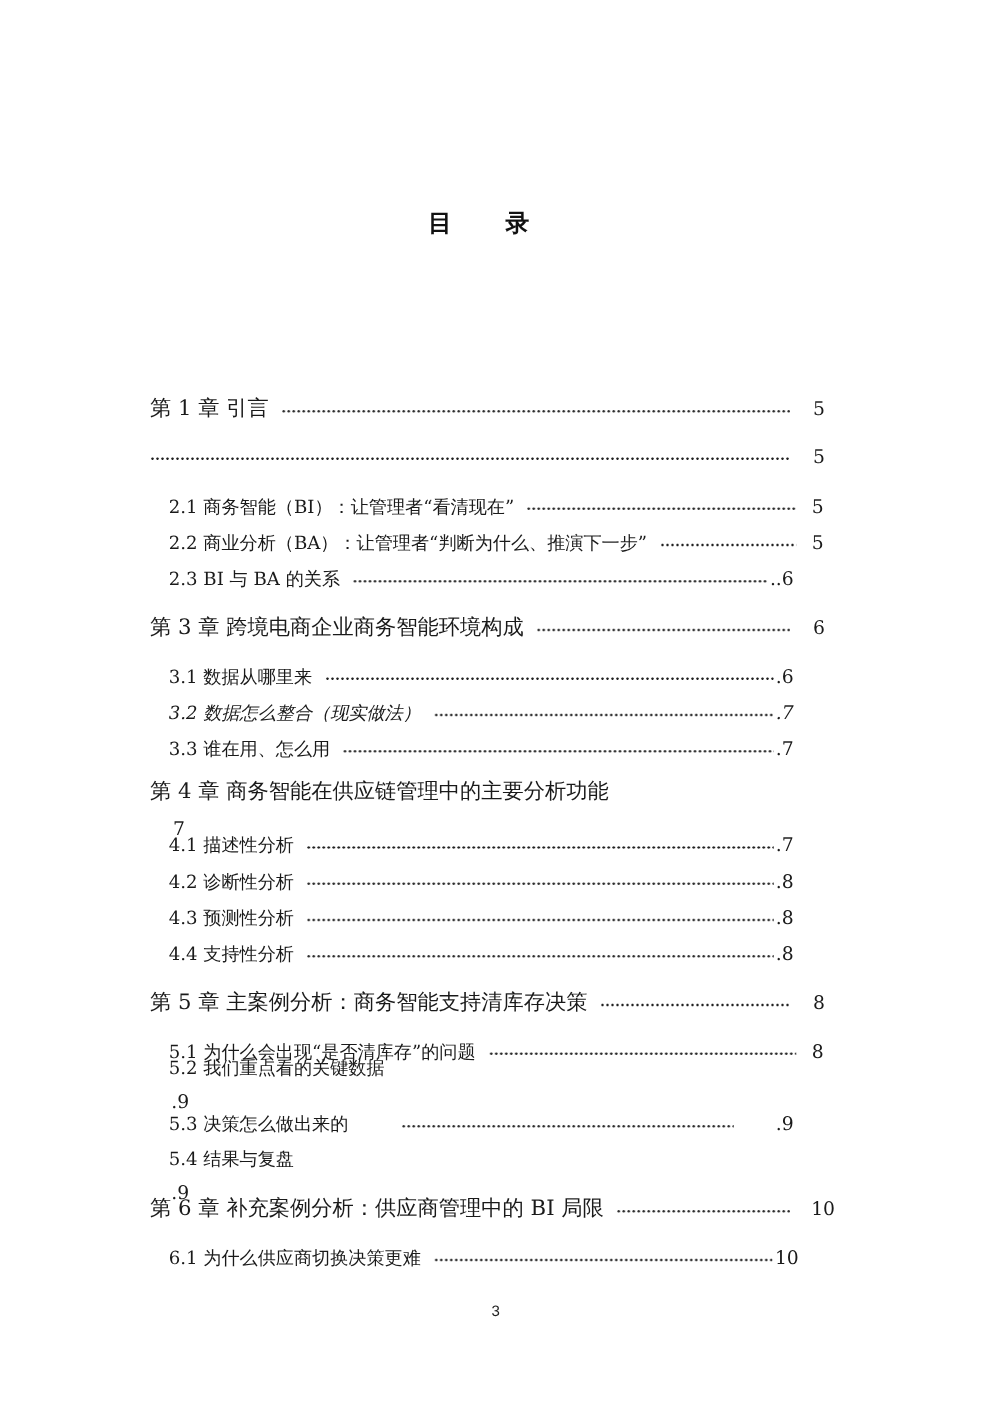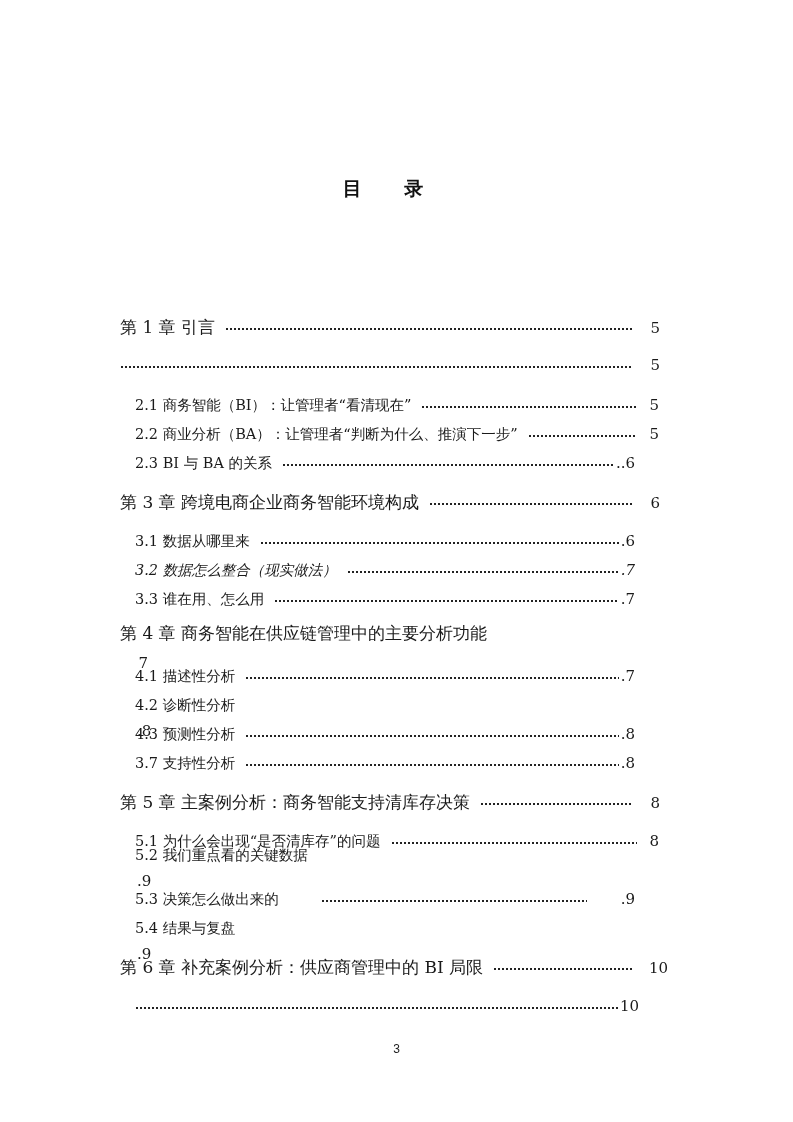--- a/index.html
+++ b/index.html
@@ -10,21 +10,21 @@
     body {
       width: 793px;
       height: 1122px;
       position: relative;
       overflow: hidden;
       color: #1a1a1a;
       font-family: "DejaVu Serif", "Liberation Serif", serif;
     }
     .page-title {
       position: absolute;
-      top: 176px;
+      top: 166px;
       left: 0;
       width: 768px;
       text-align: center;
       font-family: "DejaVu Sans", "Liberation Sans", sans-serif;
       font-weight: bold;
       font-size: 19px;
       letter-spacing: 18px;
       padding-left: 16px;
       box-sizing: border-box;
       color: #111;
@@ -148,32 +148,32 @@
   <span class="label">第 4 章  商务智能在供应链管理中的主要分析功能</span>
   <span class="leader"></span>
   <span class="page">7</span>
 </div>
 
 <div class="toc-row section" style="top:665px; width:500px;">
   <span class="label">4.1  描述性分析</span>
   <span class="leader"></span>
   <span class="page page-tight">.7</span>
 </div>
-<div class="toc-row section" style="top:694px; width:500px;flex-direction:column;">
+<div class="toc-row section" style="top:694px; width:500px;">
   <span class="label">4.2  诊断性分析</span>
   <span class="leader"></span>
   <span class="page page-tight">.8</span>
 </div>
 <div class="toc-row section" style="top:723px; width:500px;">
   <span class="label">4.3  预测性分析</span>
   <span class="leader"></span>
   <span class="page page-tight">.8</span>
 </div>
 <div class="toc-row section" style="top:752px; width:500px;">
-  <span class="label">3.7  支持性分析</span>
+  <span class="label">4.4  支持性分析</span>
   <span class="leader"></span>
   <span class="page page-tight">.8</span>
 </div>
 
 <div class="toc-row chapter" style="top:789px;">
   <span class="label">第 5 章  主案例分析：商务智能支持清库存决策</span>
   <span class="leader"></span>
   <span class="page">8</span>
 </div>
 
@@ -198,17 +198,18 @@
   <span class="page page-tight">.9</span>
 </div>
 
 <div class="toc-row chapter" style="top:954px; width:548px;">
   <span class="label">第 6 章  补充案例分析：供应商管理中的 BI 局限</span>
   <span class="leader"></span>
   <span class="page" style="width:36px;">10</span>
 </div>
 
 <div class="toc-row section" style="top:995px; width:504px;">
+  <span class="label">6.1  为什么供应商切换决策更难</span>
   <span class="leader"></span>
   <span class="page page-tight">10</span>
 </div>
 
 <div class="page-number">3</div>
 
 </body></html>

